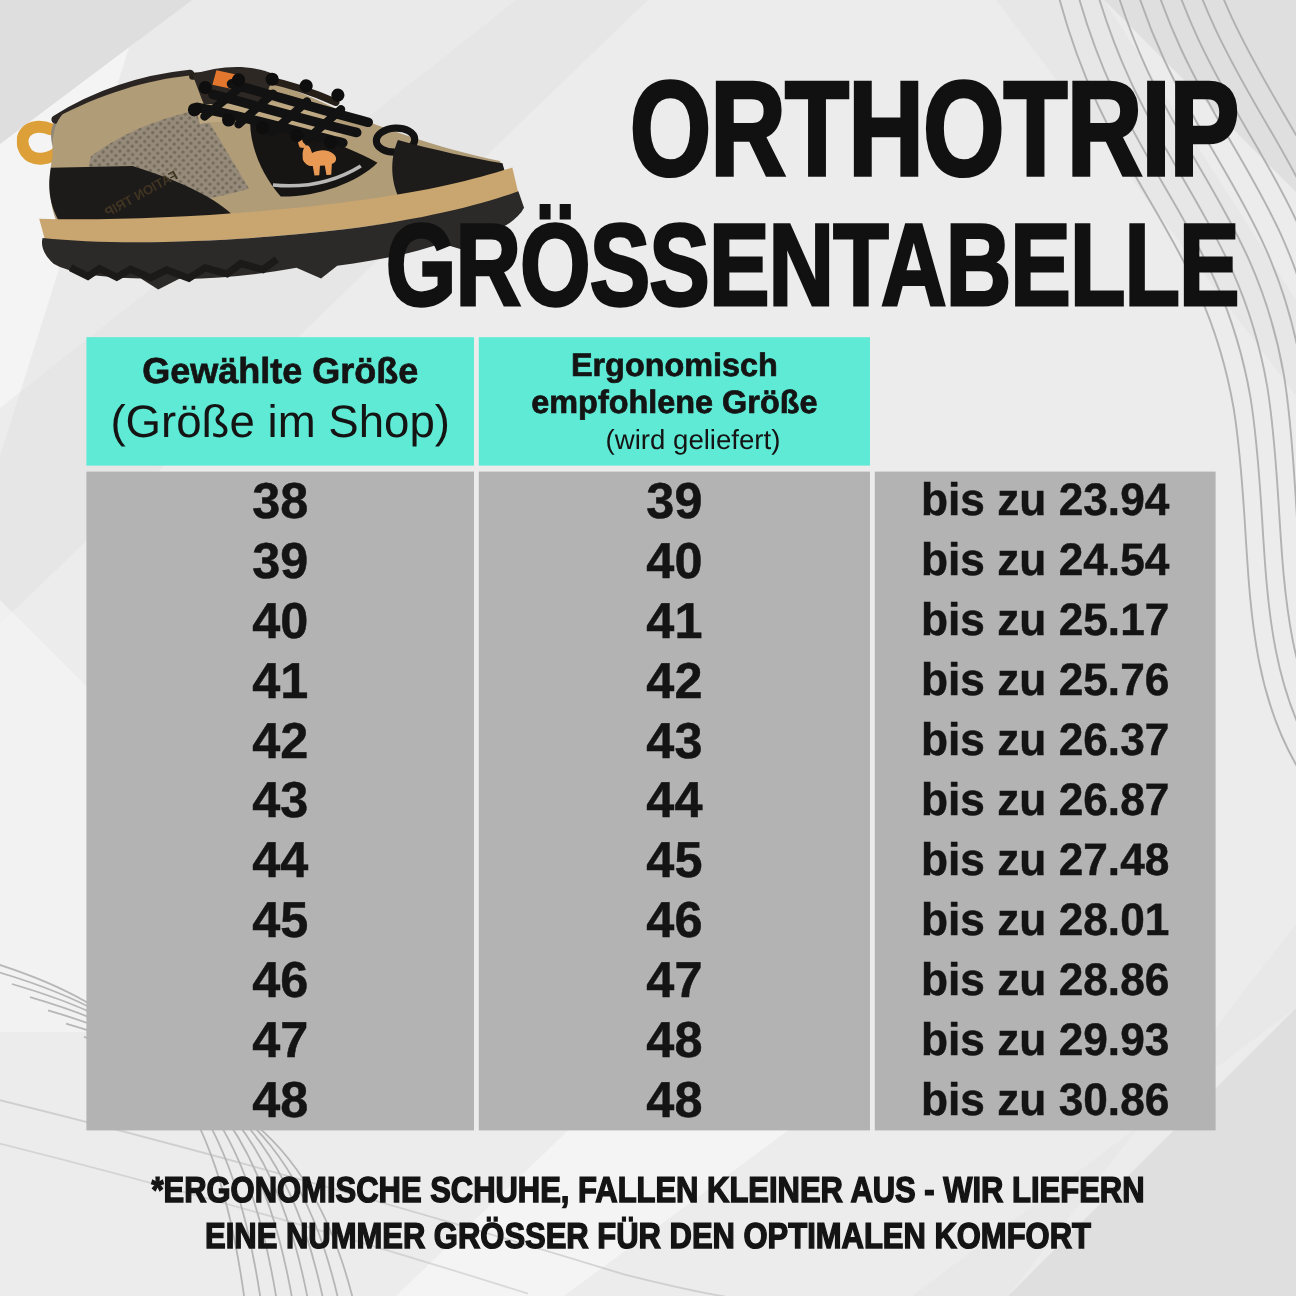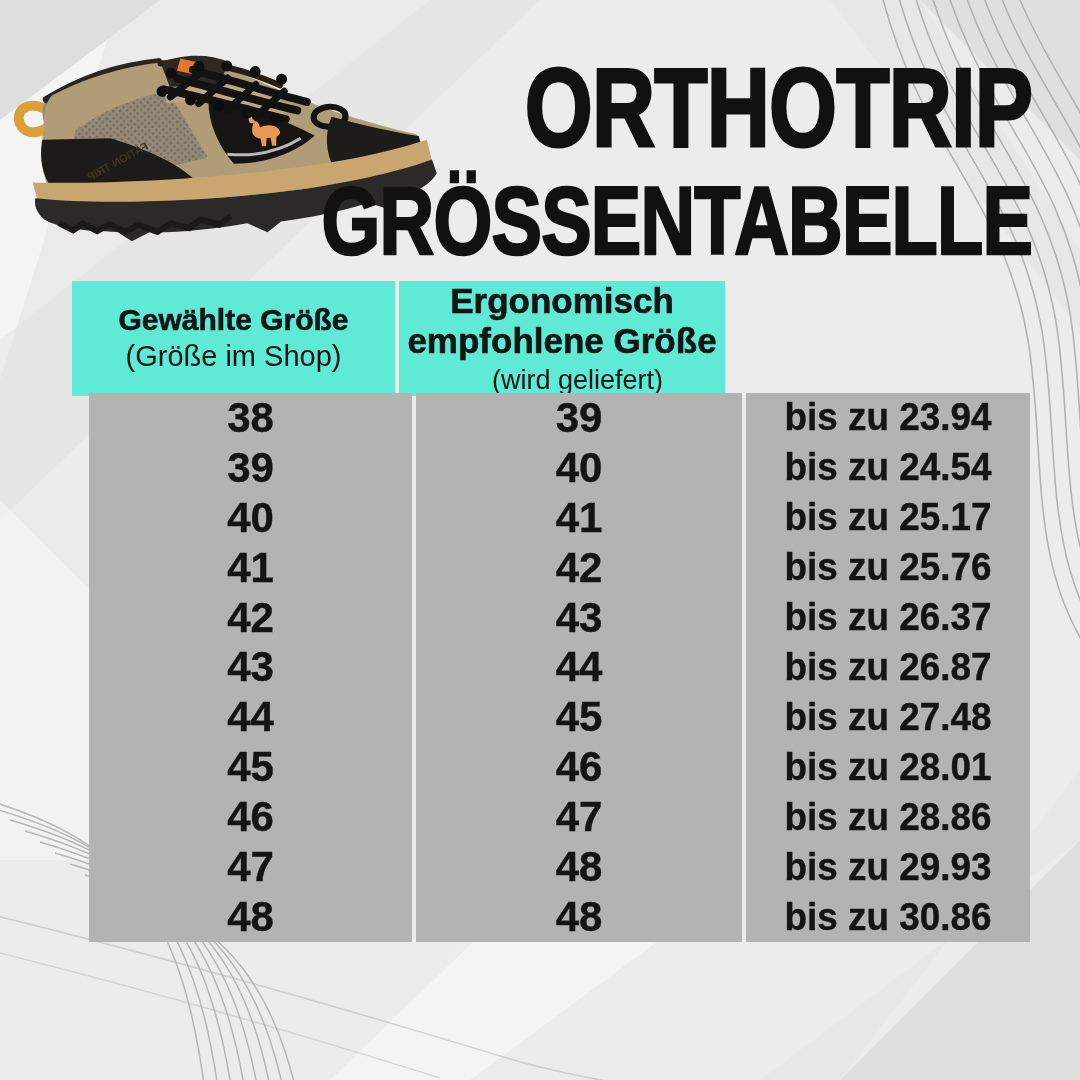--- a/index.html
+++ b/index.html
@@ -20,24 +20,24 @@
   .title-line{font-weight:bold;color:#111;white-space:nowrap;transform-origin:100% 50%;}
   .title-line.l1{font-size:112px;transform:scaleX(0.78);-webkit-text-stroke:3px #111;letter-spacing:-1px;}
   .title-line.l2{font-size:97px;margin-top:8px;transform:scaleX(0.78);-webkit-text-stroke:2.6px #111;letter-spacing:-1px;}
 
   
   .size-table{position:absolute;left:72px;top:281px;width:941px;}
   .thead,.tbody{display:grid;grid-template-columns:323px 326px 284px;column-gap:4px;}
   .thead{height:107px;margin-bottom:5px;}
   .hcell{background:#5eead4;display:flex;flex-direction:column;align-items:center;justify-content:center;text-align:center;}
   .hcell .t{font-weight:bold;font-size:30px;line-height:1.15;white-space:pre-line;-webkit-text-stroke:0.6px #141414;}
-  .hcell .s{font-weight:normal;font-size:29px;line-height:1.2;margin-top:2px;}
-  .hcell.c2 .t{font-size:35px;}
-  .hcell.c2 .s{font-size:27px;margin-left:31px;}
-  .tbody{height:549px;margin-left:17px;}
+  .hcell .s{font-weight:normal;font-size:38px;line-height:1.2;margin-top:2px;}
+  .hcell.c2 .t{font-size:27px;}
+  .hcell.c2 .s{font-size:23px;margin-left:31px;}
+  .tbody{height:549px;}
   .bcol{background:#b3b3b3;display:grid;grid-template-rows:repeat(11,1fr);}
   .cell{display:flex;align-items:center;justify-content:center;font-size:42px;font-weight:bold;-webkit-text-stroke:0.4px #141414;}
   .bcol.c3 .cell{font-size:38px;transform:scaleX(0.97);}
 
   
   .footer{position:absolute;left:0;top:974px;width:100%;text-align:center;}
   .footer .fl{font-size:30px;font-weight:bold;line-height:1.26;transform:scaleX(0.86);transform-origin:50% 50%;-webkit-text-stroke:1.2px #141414;white-space:nowrap;}
 </style>
 </head>
 <body>
@@ -208,15 +208,19 @@
           <div class="cell">bis zu 26.87</div>
           <div class="cell">bis zu 27.48</div>
           <div class="cell">bis zu 28.01</div>
           <div class="cell">bis zu 28.86</div>
           <div class="cell">bis zu 29.93</div>
           <div class="cell">bis zu 30.86</div>
         </div>
       </div>
     </div>
 
+    <div class="footer">
+      <div class="fl">*ERGONOMISCHE SCHUHE, FALLEN KLEINER AUS - WIR LIEFERN</div>
+      <div class="fl">EINE NUMMER GRÖSSER FÜR DEN OPTIMALEN KOMFORT</div>
+    </div>
 
   </div>
 </div>
 
 </body></html>

